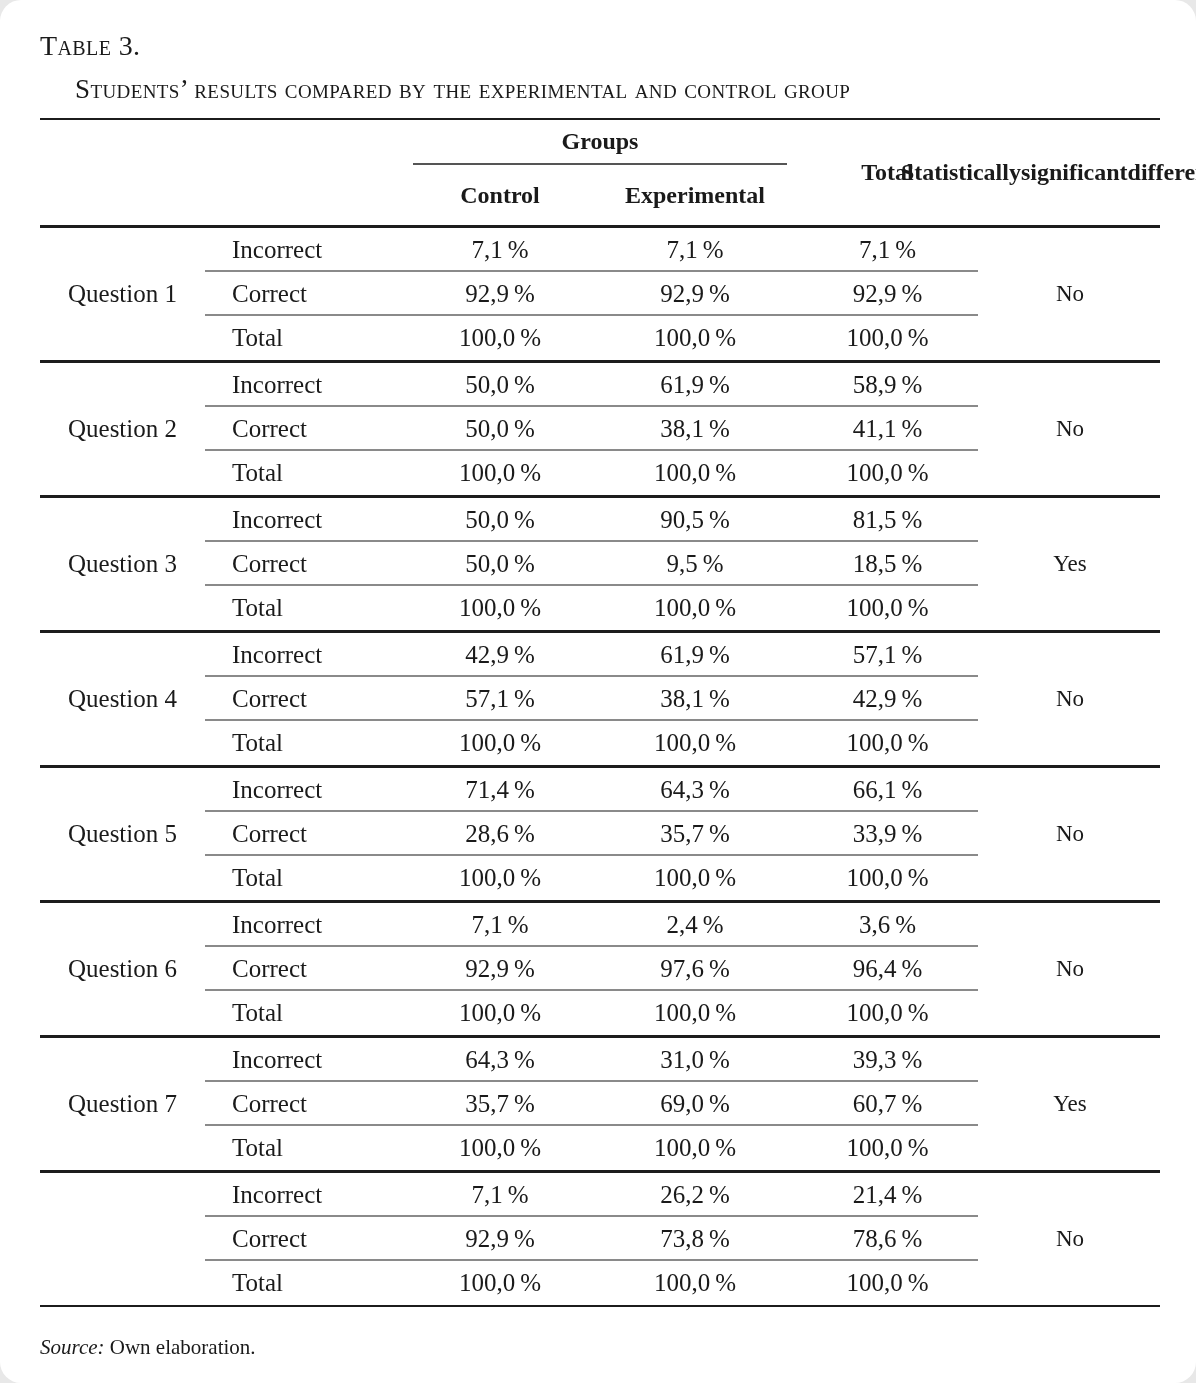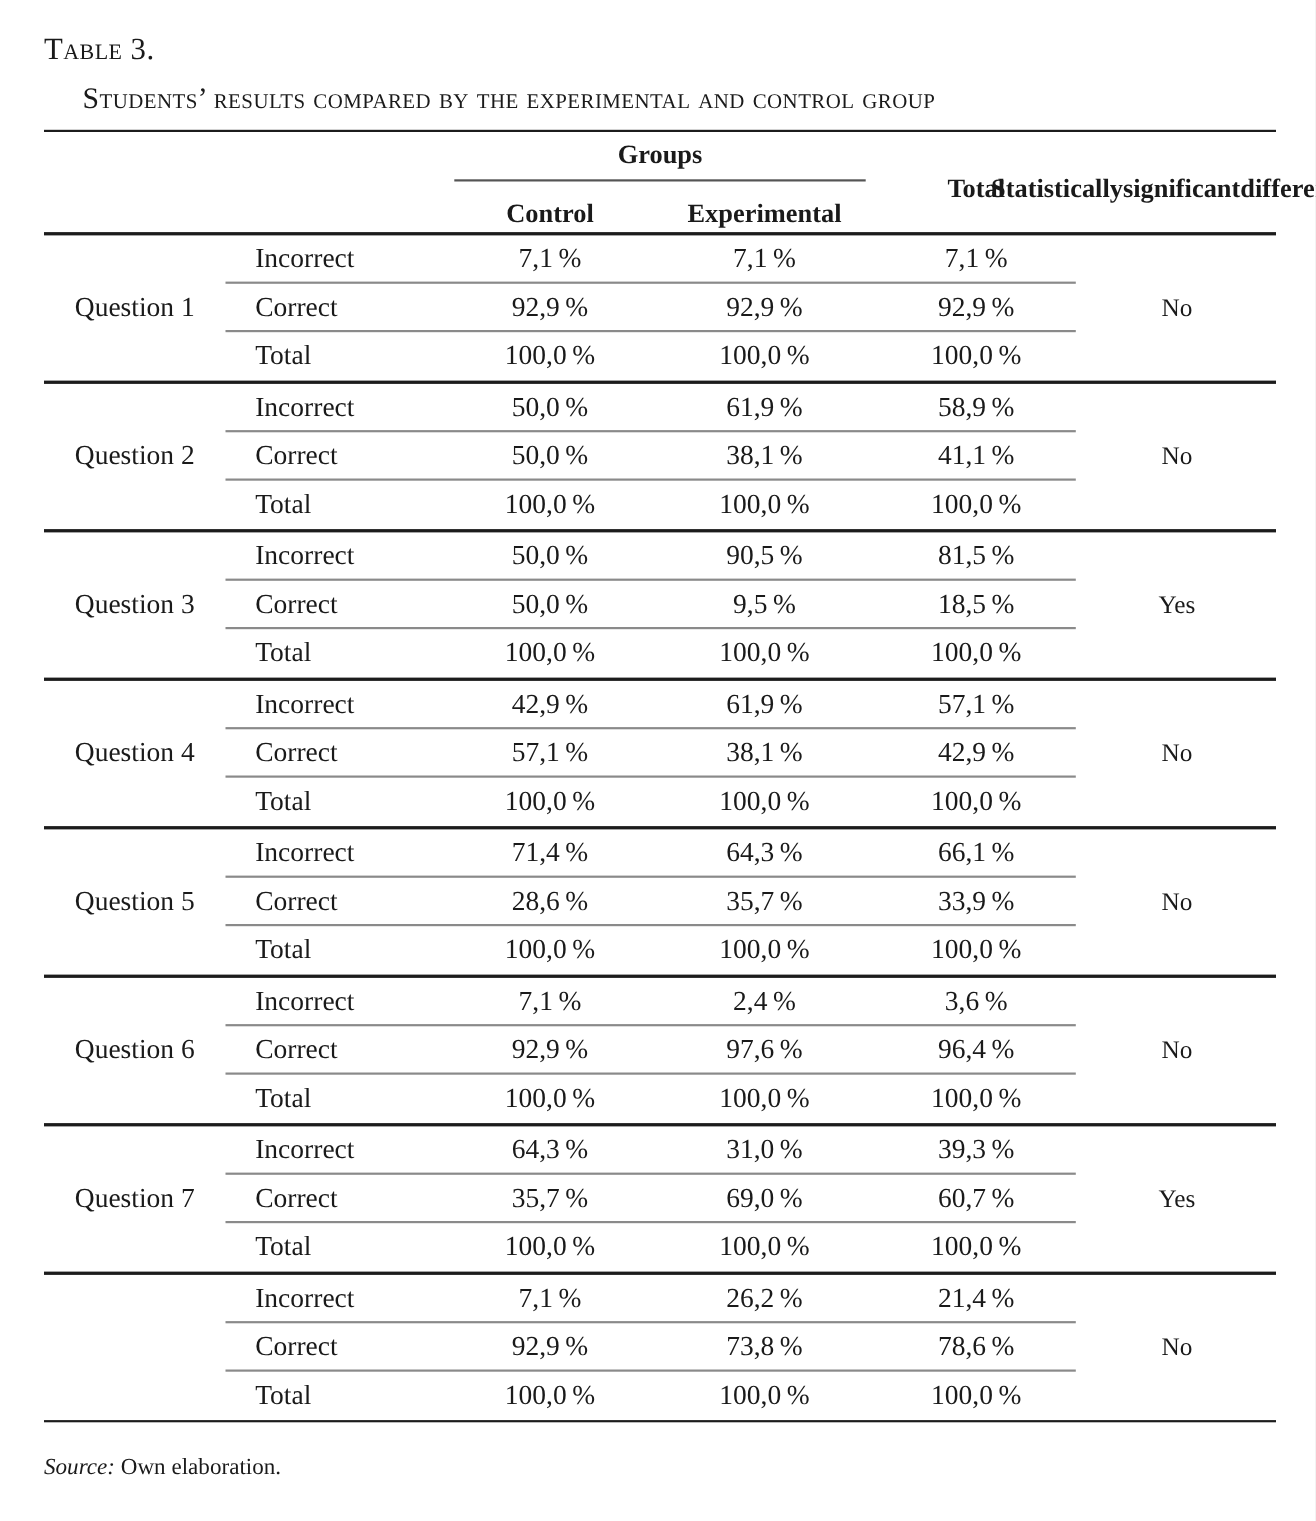--- a/index.html
+++ b/index.html
@@ -11,20 +11,21 @@
   *{margin:0;padding:0;box-sizing:border-box;}
   html,body{background:#e8e8e8;}
   .page{
     width:1196px;height:1383px;
     background:var(--bg);
     color:var(--ink);
     font-family:"Liberation Serif","DejaVu Serif",serif;
     position:relative;
     padding:30px 36px 0 40px;
     overflow:hidden;
+    border-radius:21px;
   }
   .page-title{
     font-size:28px;
     font-variant:small-caps;
     letter-spacing:0.4px;
     margin-bottom:12px;
   }
   .page-subtitle{
     font-size:27px;
     font-variant:small-caps;
@@ -32,21 +33,21 @@
     margin-bottom:13px;
     margin-left:35px;
   }
   .table{width:1120px;}
   .thead{
     display:grid;
     grid-template-columns:165px 200px 190px 200px 185px 180px;
     grid-template-rows:45px 60px;
     border-top:2px solid var(--rule);
     border-bottom:3px solid var(--rule);
-    height:96px;
+    height:110px;
   }
   .cell{display:flex;align-items:center;justify-content:center;font-size:25px;}
   .bold{font-weight:bold;font-size:24px;}
   .groups-wrap{
     grid-column:3/5;grid-row:1;
     display:flex;align-items:center;justify-content:center;
     border-bottom:2px solid #555;
     margin:0 8px 0 8px;
   }
   .h-control{grid-column:3;grid-row:2;}

